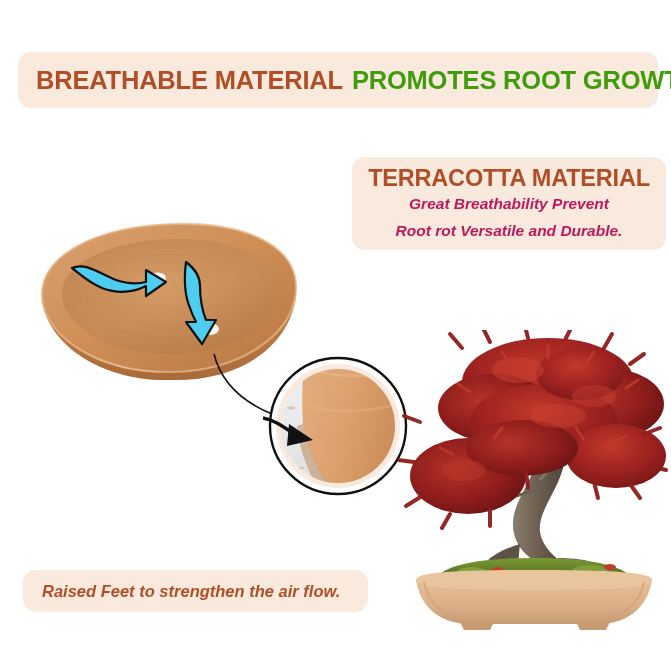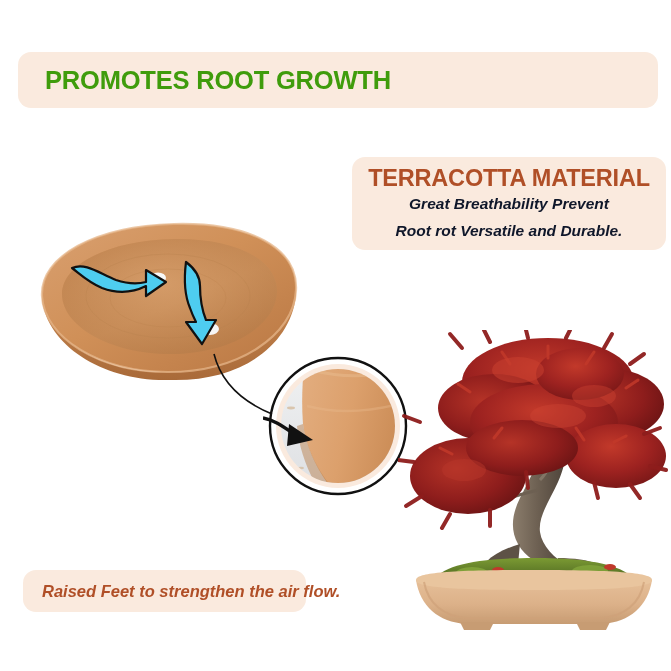--- a/index.html
+++ b/index.html
@@ -58,28 +58,28 @@
     font-weight: bold;
     color: #b04f27;
     letter-spacing: -0.2px;
     line-height: 1.05;
   }
   .material-sub {
     margin-top: 3px;
     font-size: 15.5px;
     font-style: italic;
     font-weight: bold;
-    color: #0f172a;
+    color: #be185d;
     line-height: 1.25;
   }
 
   #feet-callout {
     left: 23px;
     top: 570px;
-    width: 283px;
+    width: 345px;
     height: 42px;
     display: flex;
     align-items: center;
     padding-left: 19px;
   }
   .feet-text {
     font-size: 16.5px;
     font-style: italic;
     font-weight: bold;
     color: #b04f27;
@@ -92,20 +92,21 @@
   #loupe-art  { left: 263px; top: 350px; width: 150px; height: 152px; }
   #bonsai-art { left: 398px; top: 330px; width: 273px; height: 300px; }
   #leader-art { left: 210px; top: 352px; width: 110px; height: 70px; }
 </style>
 </head>
 <body>
 
 <div id="stage">
 
   <div class="callout" id="header-banner">
+    <span class="banner-text banner-a">BREATHABLE MATERIAL</span>
     <span class="banner-text banner-b">PROMOTES ROOT GROWTH</span>
   </div>
 
   <div class="callout" id="material-callout">
     <div class="material-title">TERRACOTTA MATERIAL</div>
     <div class="material-sub">Great Breathability Prevent</div>
     <div class="material-sub" style="margin-top:8px">Root rot Versatile and Durable.</div>
   </div>
 
   <div class="callout" id="feet-callout">

